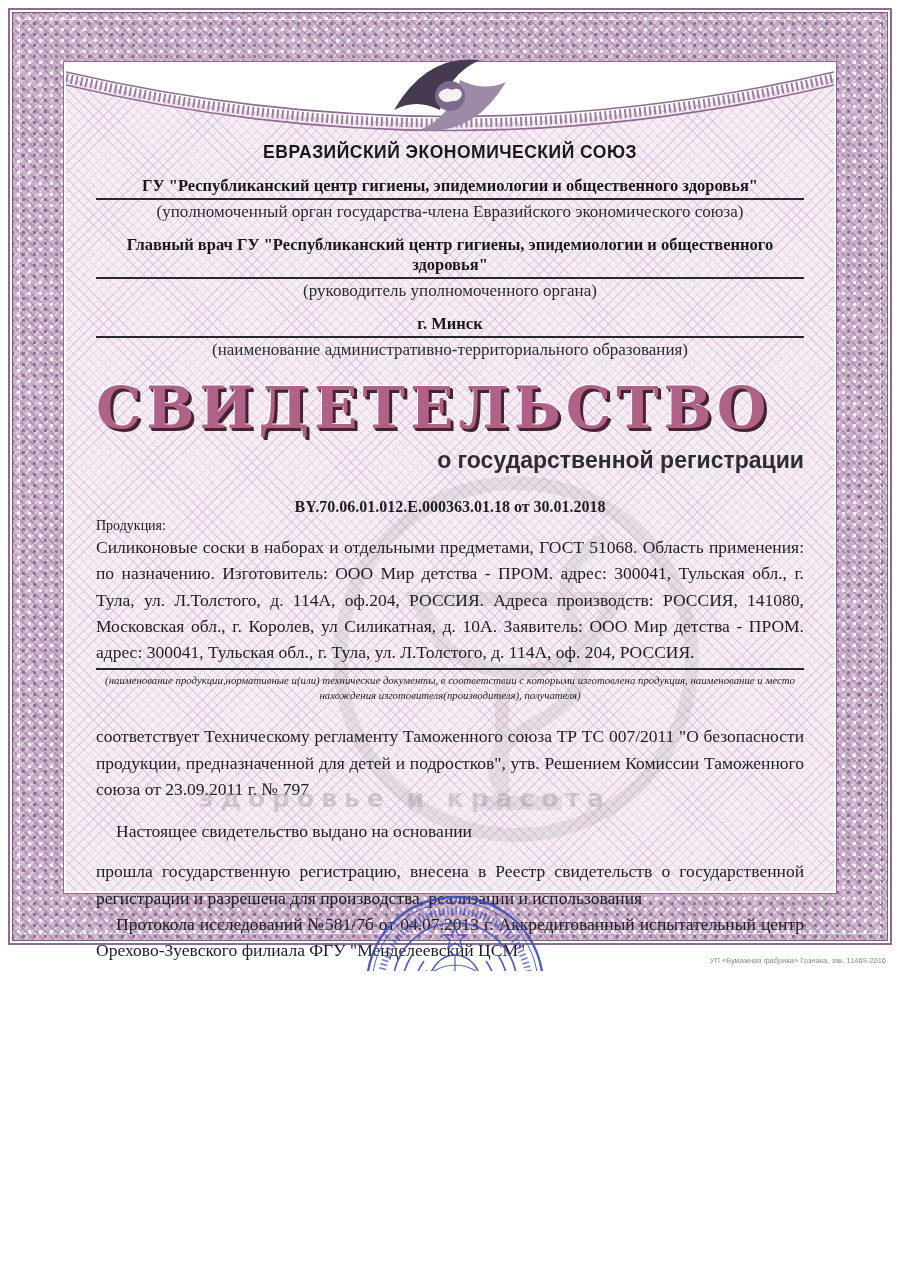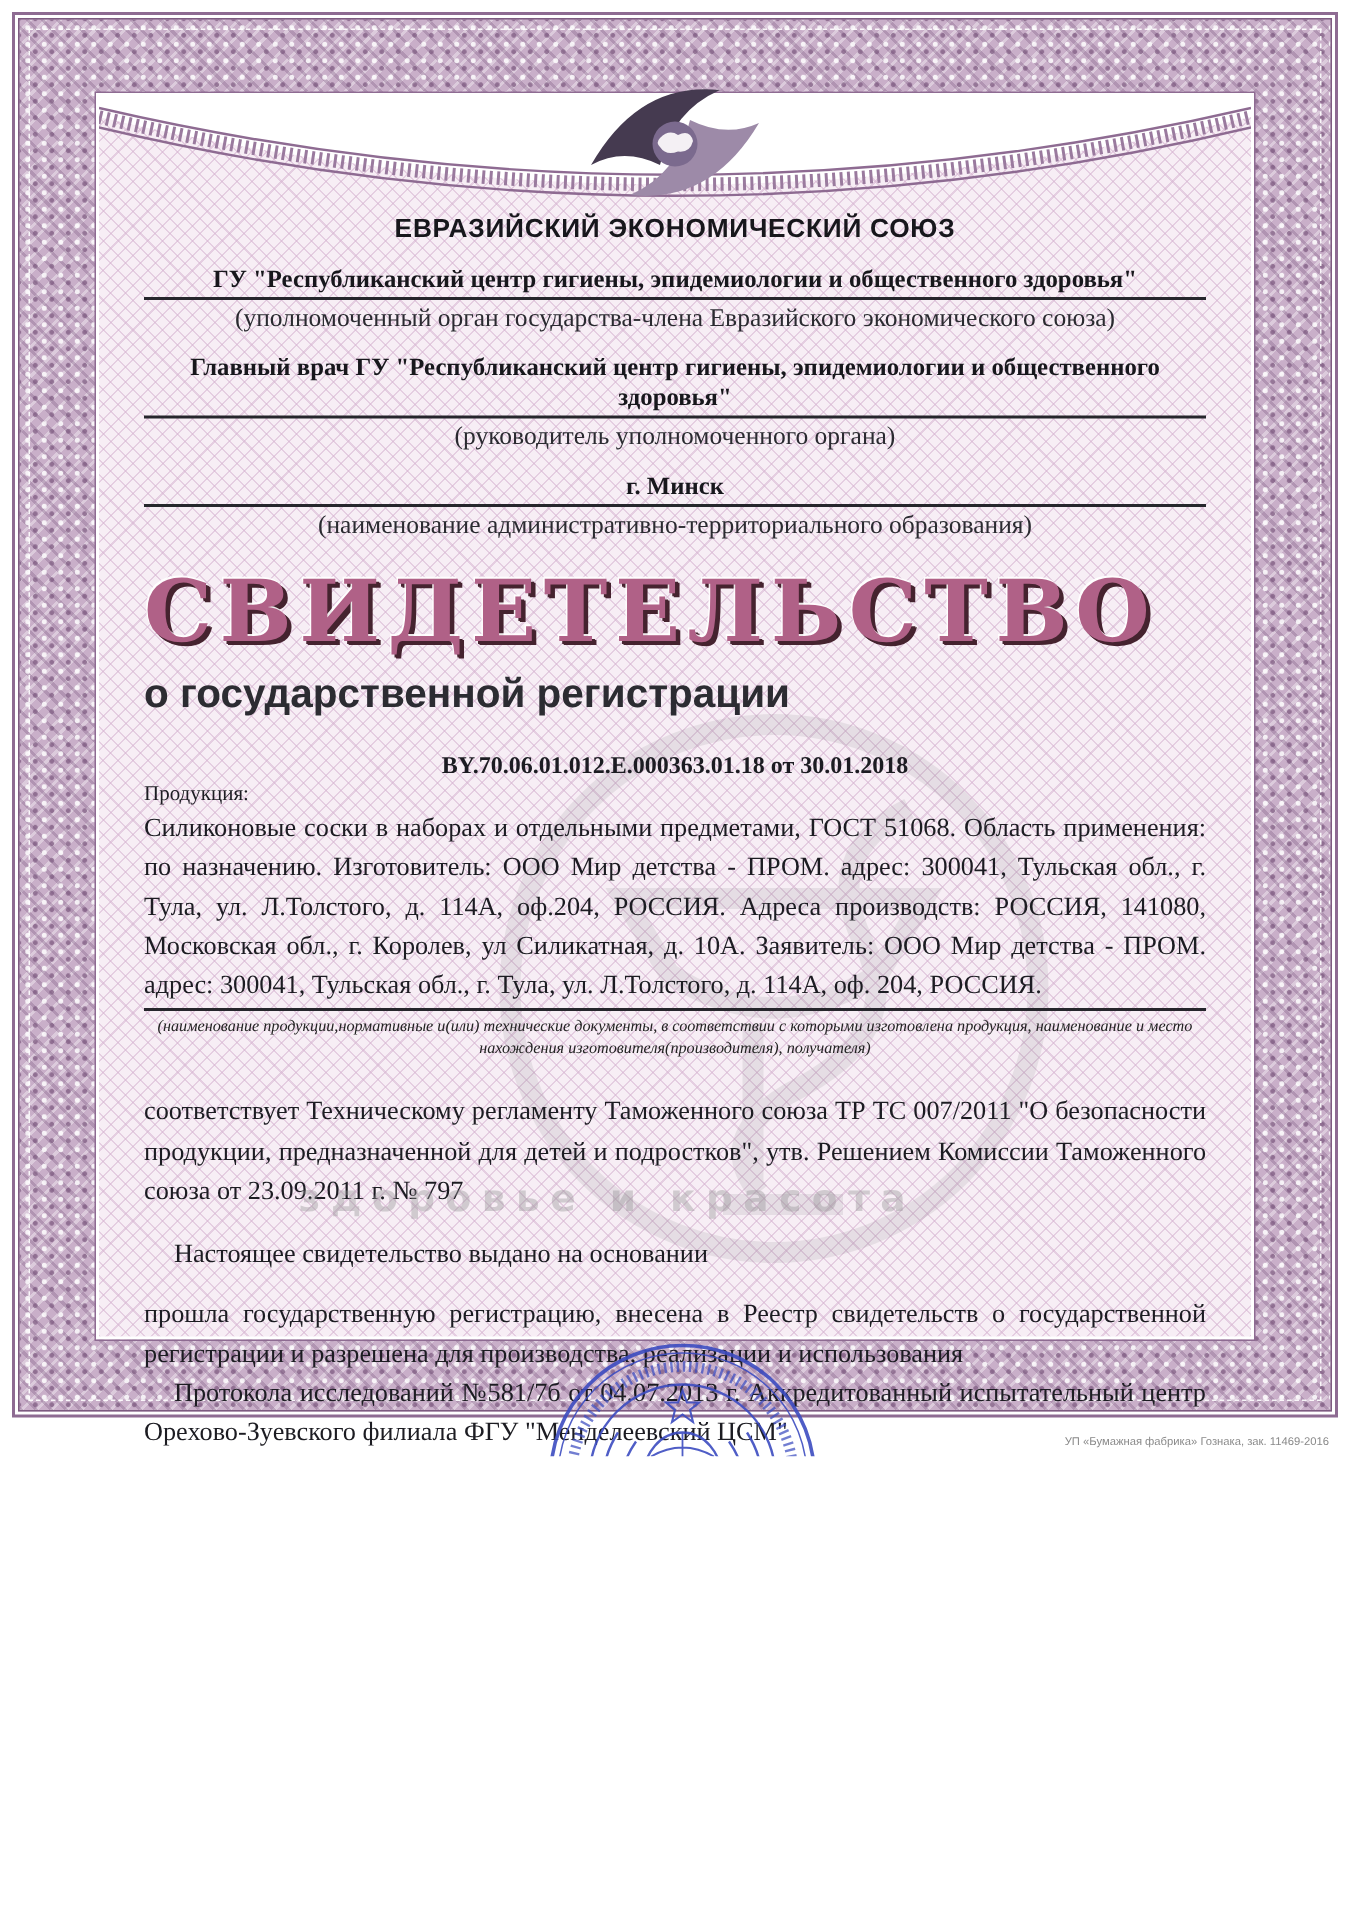--- a/index.html
+++ b/index.html
@@ -58,23 +58,23 @@
   .org-entry .org-caption { font-size:17px; margin-top:2px; color:#2a2a30; }
 
   
   .doc-title {
     margin-top:14px; text-align:left;
     font-family:"DejaVu Serif", serif; font-weight:bold;
     font-size:57px; letter-spacing:5px; color:#b06187;
     text-shadow:-1px -1px 0 rgba(255,255,255,.9), 2px 2px 0 #45232f, 3px 3px 0 #45232f;
   }
   .doc-subtitle {
-    margin-top:6px; text-align:left;
+    margin-top:6px; text-align:right;
     font-family:"Liberation Sans", sans-serif; font-weight:bold;
-    font-size:27px; color:#2c2c32;
+    font-size:23px; color:#2c2c32;
   }
   .doc-number { margin-top:24px; text-align:center; font-weight:bold; font-size:16px; }
 
   
   .lbl { margin-top:2px; font-size:14px; }
   .para { font-size:17.5px; line-height:1.5; text-align:justify; }
   .rule { border:none; border-top:2.5px solid #26262c; margin-top:3px; }
   .fineprint {
     margin-top:3px; text-align:center; font-style:italic;
     font-size:10.8px; line-height:1.4; color:#222;

